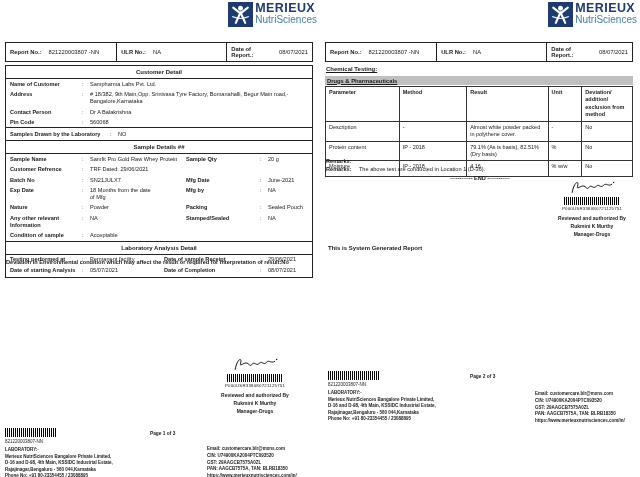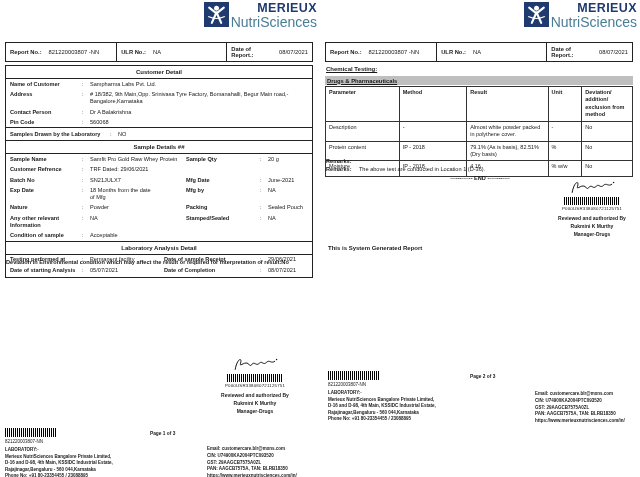--- a/index.html
+++ b/index.html
@@ -2,24 +2,24 @@
 <html><head>
 <meta charset="utf-8">
 <style>
   html,body{margin:0;padding:0;background:#fff;}
   #canvas{position:relative;width:640px;height:477px;background:#ffffff;overflow:hidden;
           font-family:"Liberation Sans",sans-serif;color:#1a1a1a;}
   .page{position:absolute;top:0;width:320px;height:477px;}
   #p1{left:0;} #p2{left:320px;}
 
   
-  .logo{position:absolute;top:2px;right:3px;display:flex;align-items:flex-start;gap:2px;text-align:right;}
+  .logo{position:absolute;top:2px;right:3px;display:flex;align-items:flex-start;gap:2px;}
   .logo-mark{width:25px;height:25px;display:block;}
   .logo-brand{font-size:12.5px;font-weight:bold;color:#1e3a6e;letter-spacing:.4px;line-height:1.05;}
-  .logo-sub{font-size:14px;color:#477e96;line-height:1.05;}
+  .logo-sub{font-size:10px;color:#477e96;line-height:1.05;}
 
   
   .hdrbox{position:absolute;left:5px;top:42px;width:308px;height:20px;border:1.5px solid #222;
           display:flex;font-size:5.8px;box-sizing:border-box;background:#fff;}
   .hcell{display:flex;align-items:center;gap:7px;padding:0 4px;box-sizing:border-box;}
   .hcell+.hcell{border-left:1.2px solid #222;}
   .hc1{width:36%;} .hc2{width:36%;} .hc3{width:28%;}
   .b{font-weight:bold;}
 
   

